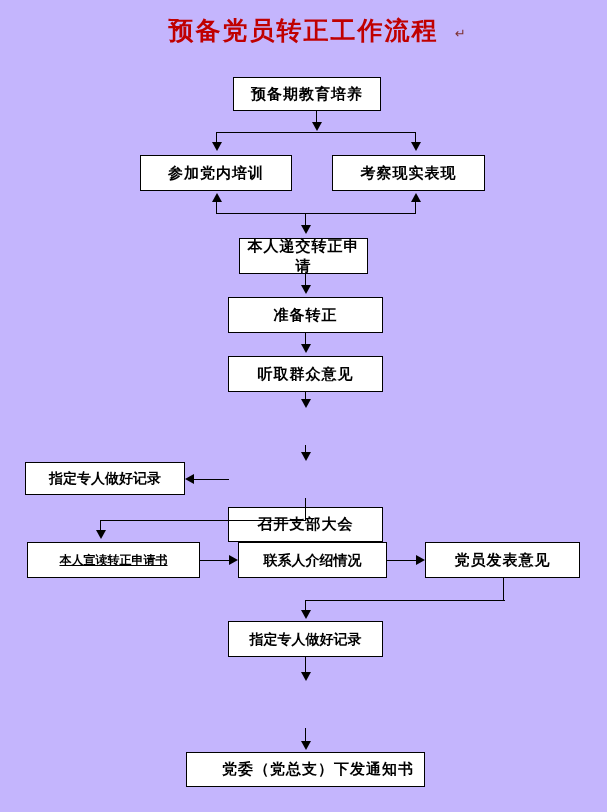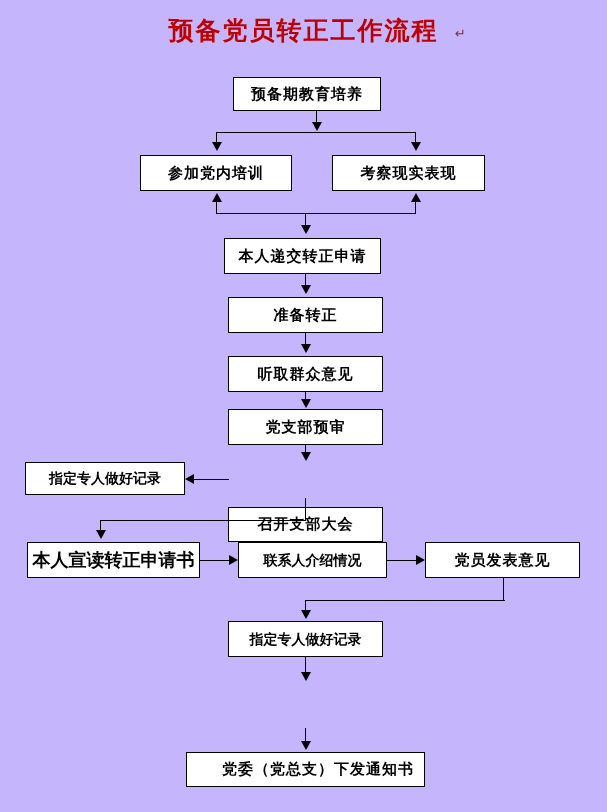--- a/index.html
+++ b/index.html
@@ -107,33 +107,32 @@
 
   <div class="title">预备党员转正工作流程</div>
   <div class="title-mark">↵</div>
 
   <div class="node" style="left:233px; top:77px; width:148px; height:34px;">预备期教育培养</div>
 
   <div class="node" style="left:140px; top:155px; width:152px; height:36px;">参加党内培训</div>
 
   <div class="node" style="left:332px; top:155px; width:153px; height:36px;">考察现实表现</div>
 
-  <div class="node" style="left:224px; top:238px; width:157px; height:36px;">本人递交转正申请</div>
+  <div class="node" style="left:239px; top:238px; width:129px; height:36px;">本人递交转正申请</div>
 
   <div class="node" style="left:228px; top:297px; width:155px; height:36px;">准备转正</div>
 
   <div class="node" style="left:228px; top:356px; width:155px; height:36px;">听取群众意见</div>
 
-  <div class="node" style="left:228px; top:409px; width:155px; height:36px;">党支部预审</div>
 
   <div class="node" style="left:228px; top:462px; width:155px; height:35px;margin-top:45px;">召开支部大会</div>
 
   <div class="node" style="left:25px; top:462px; width:160px; height:33px; font-size:14px; letter-spacing:0px;">指定专人做好记录</div>
 
-  <div class="node" style="left:27px; top:542px; width:173px; height:36px; font-size:18px; letter-spacing:0px;">本人宣读转正申请书</div>
+  <div class="node" style="left:27px; top:542px; width:173px; height:36px; font-size:12px; letter-spacing:0px;text-decoration:underline;">本人宣读转正申请书</div>
 
   <div class="node" style="left:238px; top:542px; width:149px; height:36px; font-size:14px; letter-spacing:0px;">联系人介绍情况</div>
 
   <div class="node" style="left:425px; top:542px; width:155px; height:36px;">党员发表意见</div>
 
   <div class="node" style="left:228px; top:621px; width:155px; height:36px; font-size:14px; letter-spacing:0px;">指定专人做好记录</div>
 
 
   <div class="node" style="left:186px; top:752px; width:239px; height:35px;padding-left:29px;">党委（党总支）下发通知书</div>
 

